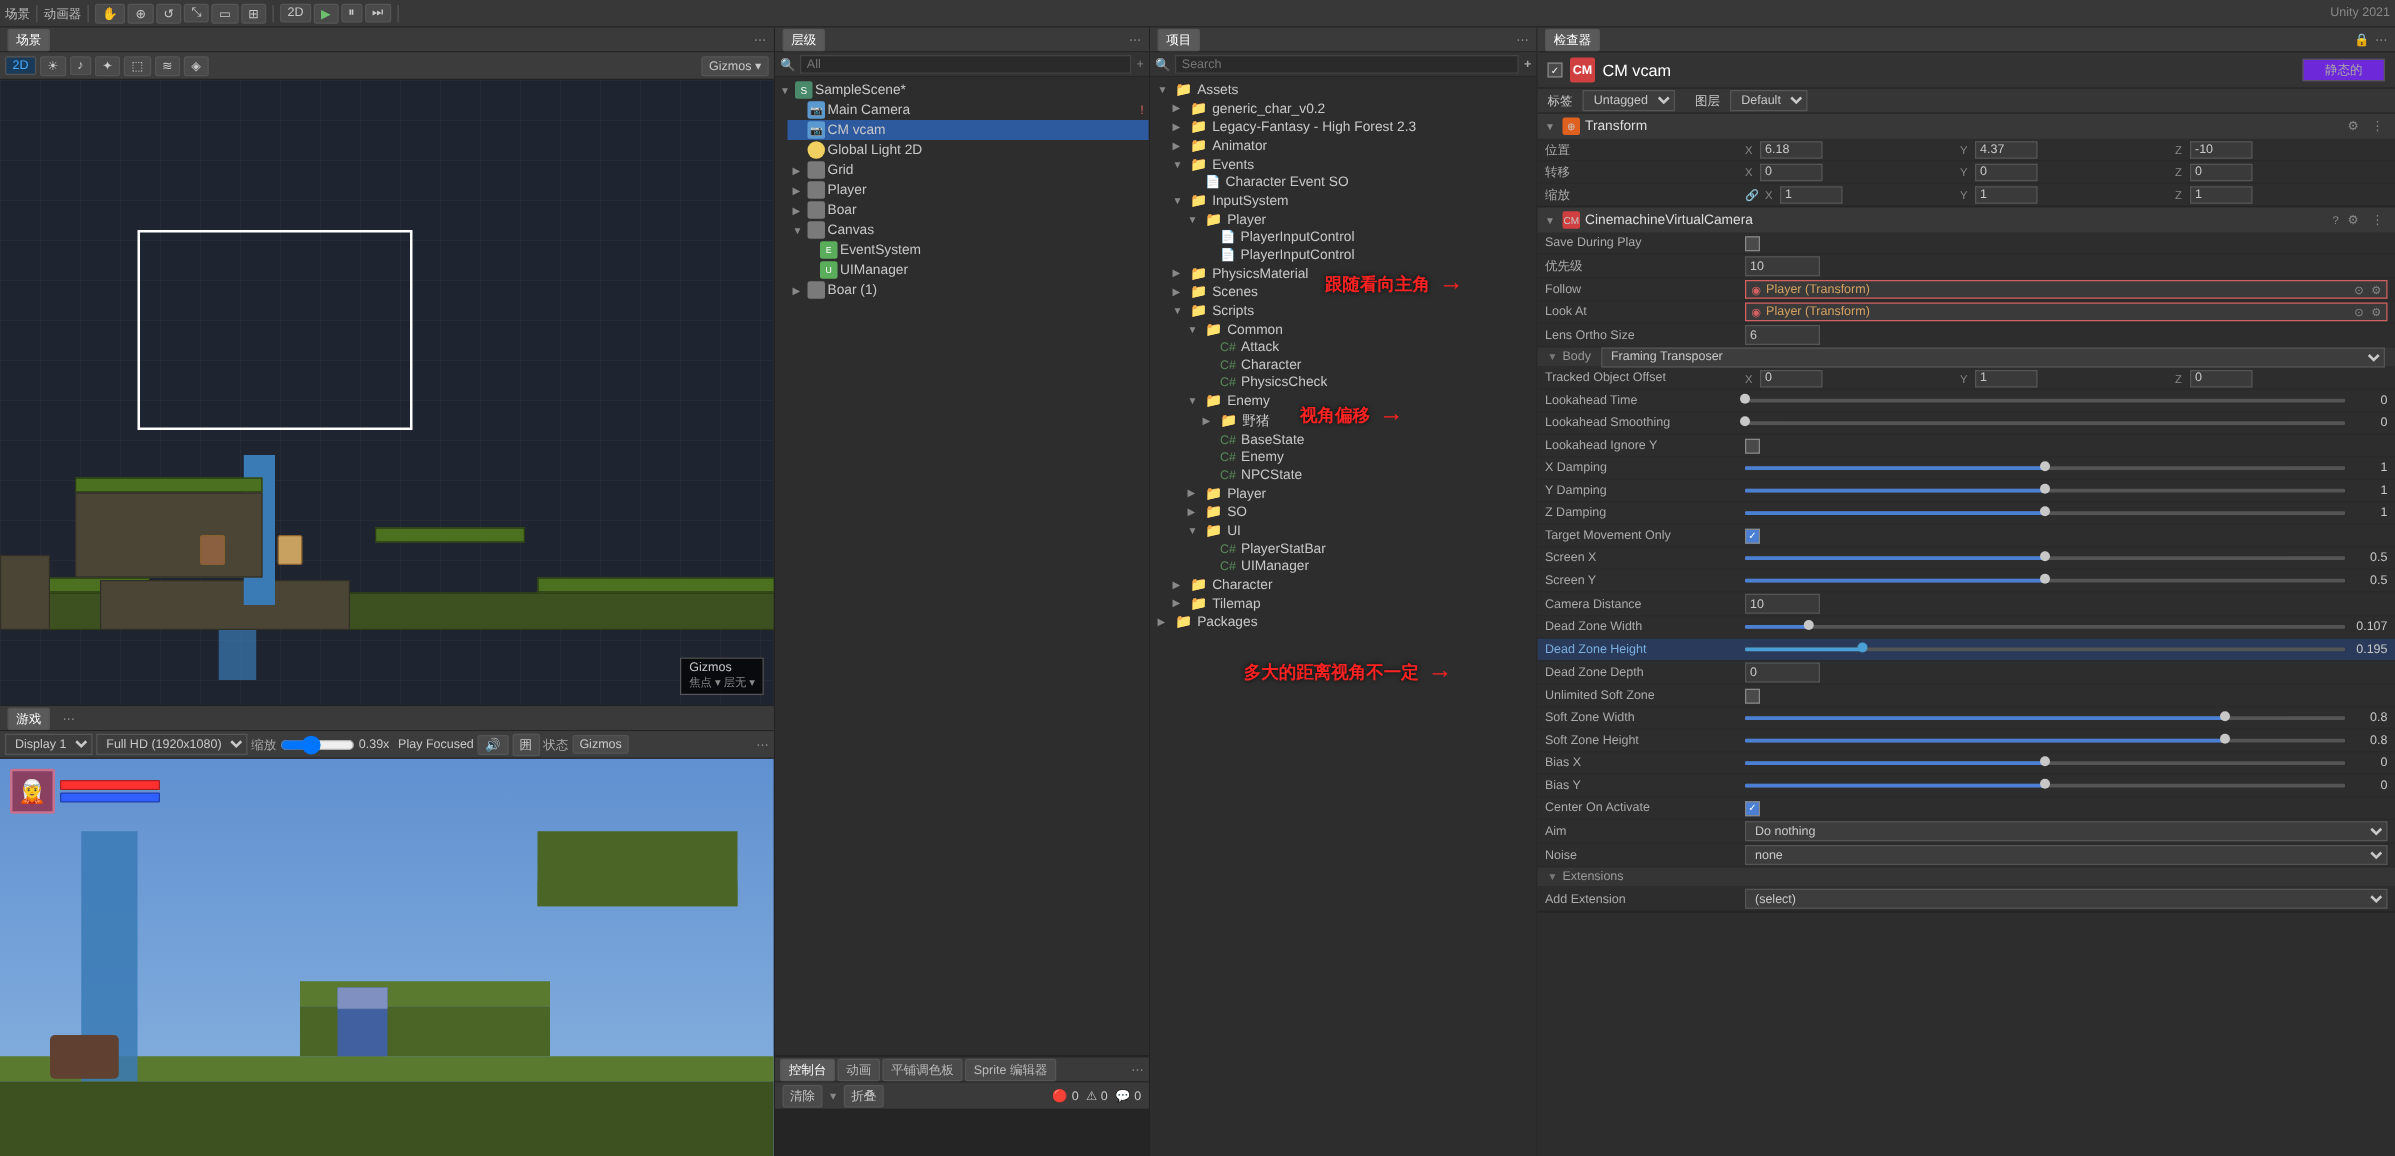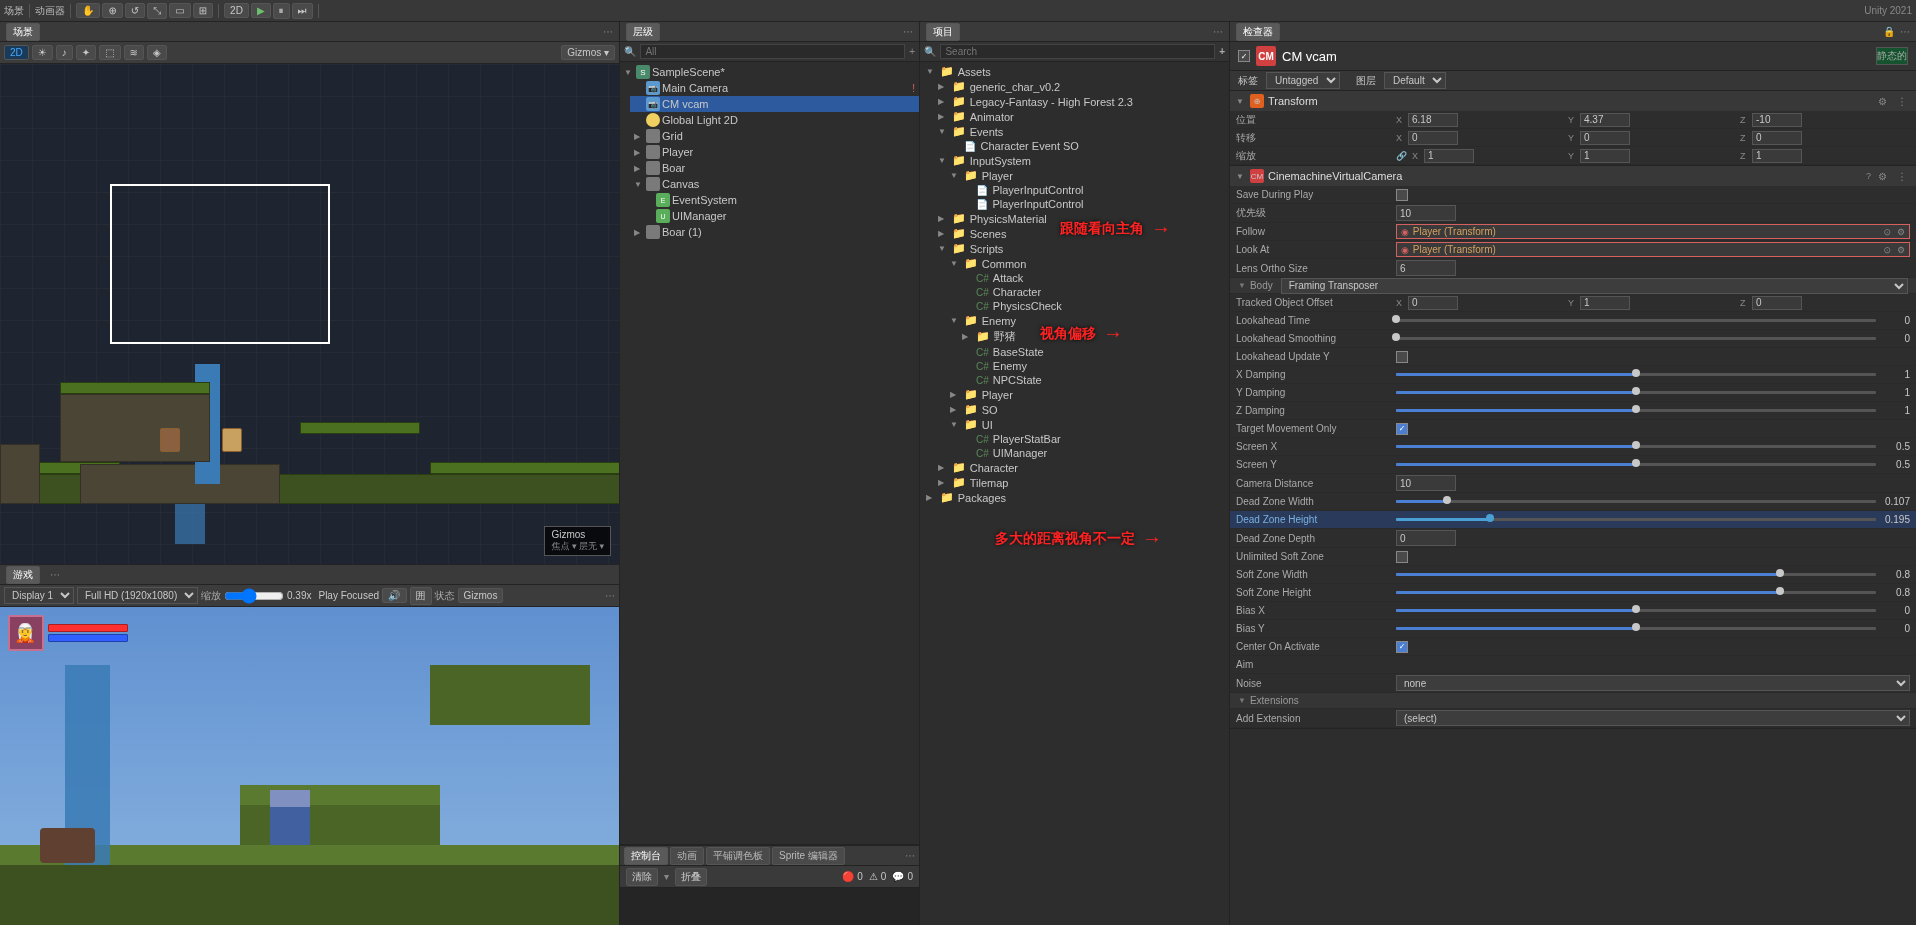--- a/index.html
+++ b/index.html
@@ -533,23 +533,23 @@
       background: #d04040;
       border-radius: 2px;
       display: flex; align-items:center; justify-content:center;
       font-size: 10px; color: white; font-weight: bold;
     }
     .insp-obj-name { font-size: 13px; color: #fff; font-weight: 500; }
     .static-badge {
       margin-left: auto;
       font-size: 10px;
       color: #aaa;
-      background: #14532d;
+      background: #6d28d9;
       border: 1px solid #555;
-      padding: 1px 0;
+      padding: 1px 17px;
     }
   </style>
 </head>
 <body>
 
 <div class="top-toolbar">
   <span style="color:#bbb;font-size:10px;">场景</span>
   <span class="toolbar-separator"></span>
   <span style="color:#bbb;font-size:10px;">动画器</span>
   <span class="toolbar-separator"></span>
@@ -1132,21 +1132,21 @@
           <div class="slider-container">
             <div class="slider-track">
               <div class="slider-fill" style="width:0%;"></div>
               <div class="slider-thumb" style="left:0%;"></div>
             </div>
             <span class="slider-value">0</span>
           </div>
         </div>
 
         <div class="prop-row">
-          <span class="prop-label">Lookahead Update Y</span>
+          <span class="prop-label">Lookahead Ignore Y</span>
           <div class="prop-check"></div>
         </div>
 
         <div class="prop-row">
           <span class="prop-label">X Damping</span>
           <div class="slider-container">
             <div class="slider-track">
               <div class="slider-fill" style="width:50%;"></div>
               <div class="slider-thumb" style="left:50%;"></div>
             </div>
@@ -1284,20 +1284,23 @@
           </div>
         </div>
 
         <div class="prop-row">
           <span class="prop-label">Center On Activate</span>
           <div class="prop-check checked"></div>
         </div>
 
         <div class="prop-row">
           <span class="prop-label">Aim</span>
+          <select class="prop-select">
+            <option>Do nothing</option>
+          </select>
         </div>
 
         <div class="prop-row">
           <span class="prop-label">Noise</span>
           <select class="prop-select">
             <option>none</option>
           </select>
         </div>
 
         <div class="subsection-header">

